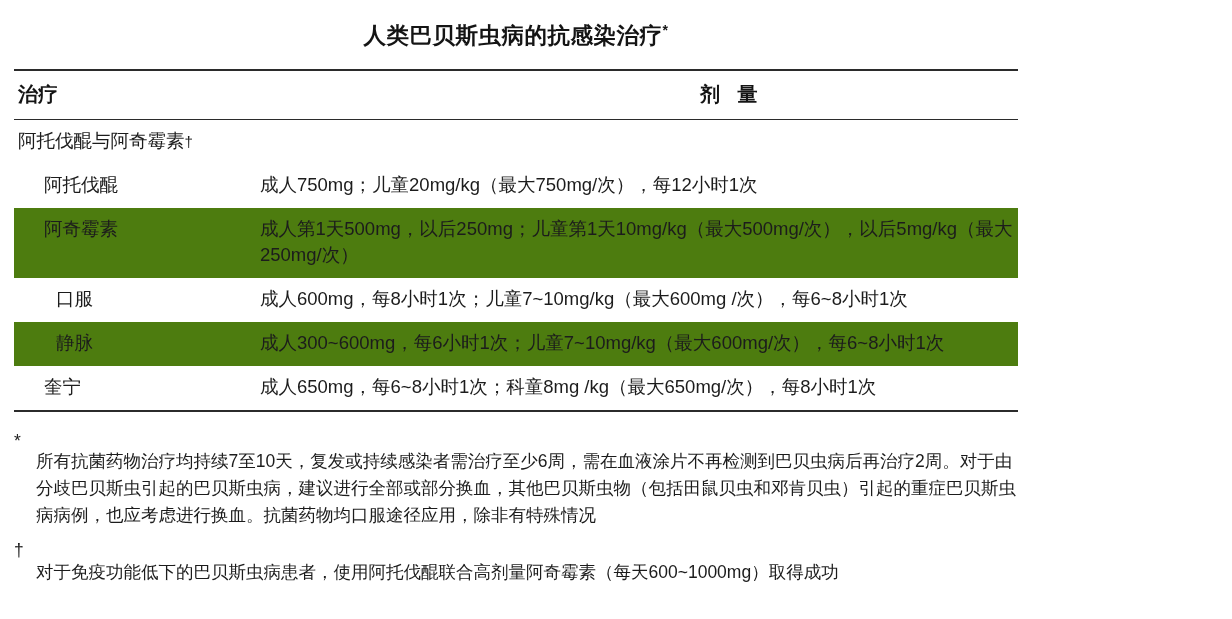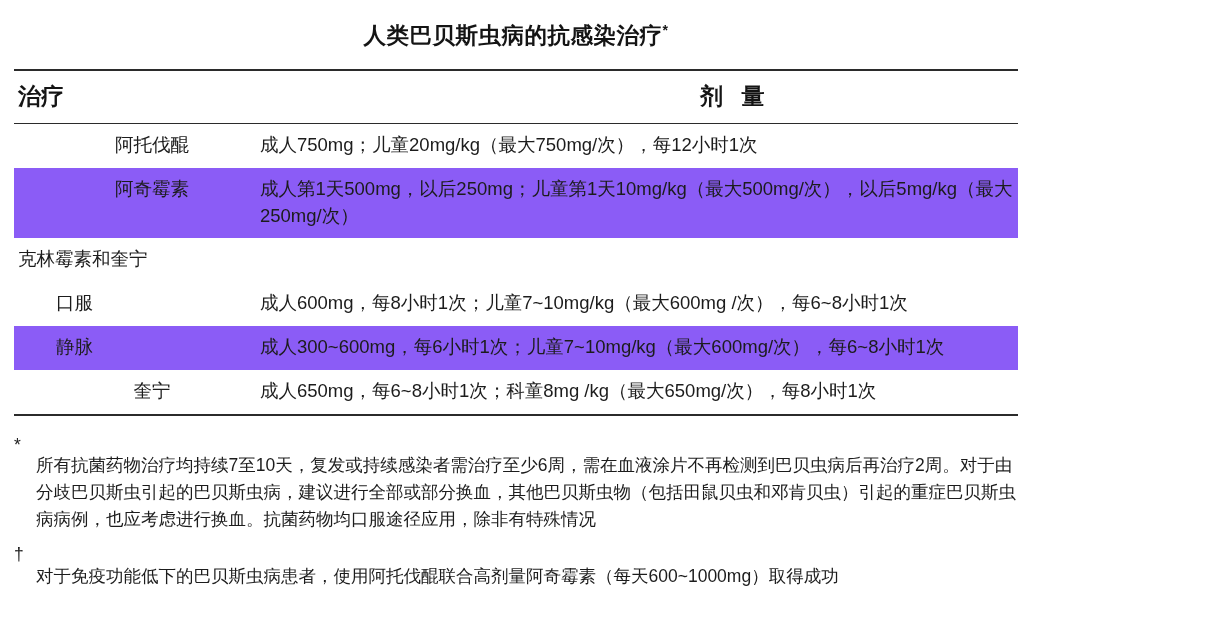--- a/index.html
+++ b/index.html
@@ -43,21 +43,21 @@
   table.tbl col.c1 { width: 246px; }
   table.tbl col.c2 { width: auto; }
 
   .rule-top {
     border-top: 2px solid #2b2b2b;
   }
   .rule-bottom {
     border-bottom: 2px solid #2b2b2b;
   }
   thead th {
-    font-size: 23px;
+    font-size: 20px;
     font-weight: bold;
     padding: 10px 0 11px 0;
     text-align: left;
     border-bottom: 1px solid #2b2b2b;
     color: #141414;
   }
   thead th.dose {
     text-align: left;
     padding-left: 440px;
   }
@@ -66,27 +66,27 @@
     text-align: center;
   }
   tbody td {
     font-size: 18.5px;
     line-height: 1.45;
     padding: 8px 0 9px 0;
     vertical-align: top;
     color: #1c1c1c;
   }
   tbody tr.shade td {
-    background: #8b5cf6;
+    background: #4d7c0f;
   }
   td.label {
     white-space: nowrap;
   }
   .ind0 { padding-left: 4px; }
-  .ind1 { padding-left: 30px; text-align: center; }
+  .ind1 { padding-left: 30px; }
   .ind2 { padding-left: 42px; }
 
   .dagger {
     font-size: 15px;
     vertical-align: baseline;
   }
 
   .footnotes {
     padding-top: 14px;
     font-size: 17.5px;
@@ -129,30 +129,30 @@
       <col class="c2">
     </colgroup>
     <thead>
       <tr>
         <th class="ind0">治疗</th>
         <th class="dose"><span class="spaced">剂 量</span></th>
       </tr>
     </thead>
     <tbody>
       <tr>
+        <td class="label ind0"><span>阿托伐醌与阿奇霉素</span><span class="dagger">†</span></td>
+        <td></td>
+      </tr>
+      <tr>
         <td class="label ind1">阿托伐醌</td>
         <td>成人750mg；儿童20mg/kg（最大750mg/次），每12小时1次</td>
       </tr>
       <tr class="shade">
         <td class="label ind1">阿奇霉素</td>
         <td>成人第1天500mg，以后250mg；儿童第1天10mg/kg（最大500mg/次），以后5mg/kg（最大250mg/次）</td>
-      </tr>
-      <tr>
-        <td class="label ind0">克林霉素和奎宁</td>
-        <td></td>
       </tr>
       <tr>
         <td class="label ind2">口服</td>
         <td>成人600mg，每8小时1次；儿童7~10mg/kg（最大600mg /次），每6~8小时1次</td>
       </tr>
       <tr class="shade">
         <td class="label ind2">静脉</td>
         <td>成人300~600mg，每6小时1次；儿童7~10mg/kg（最大600mg/次），每6~8小时1次</td>
       </tr>
       <tr>

